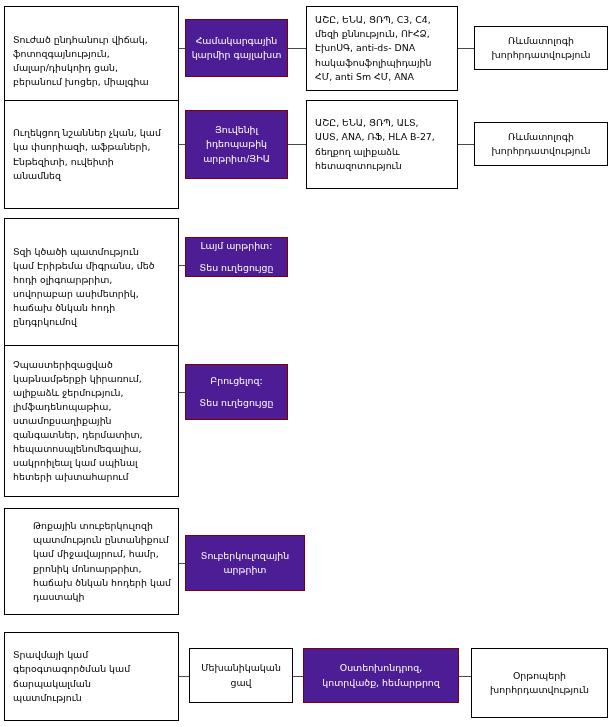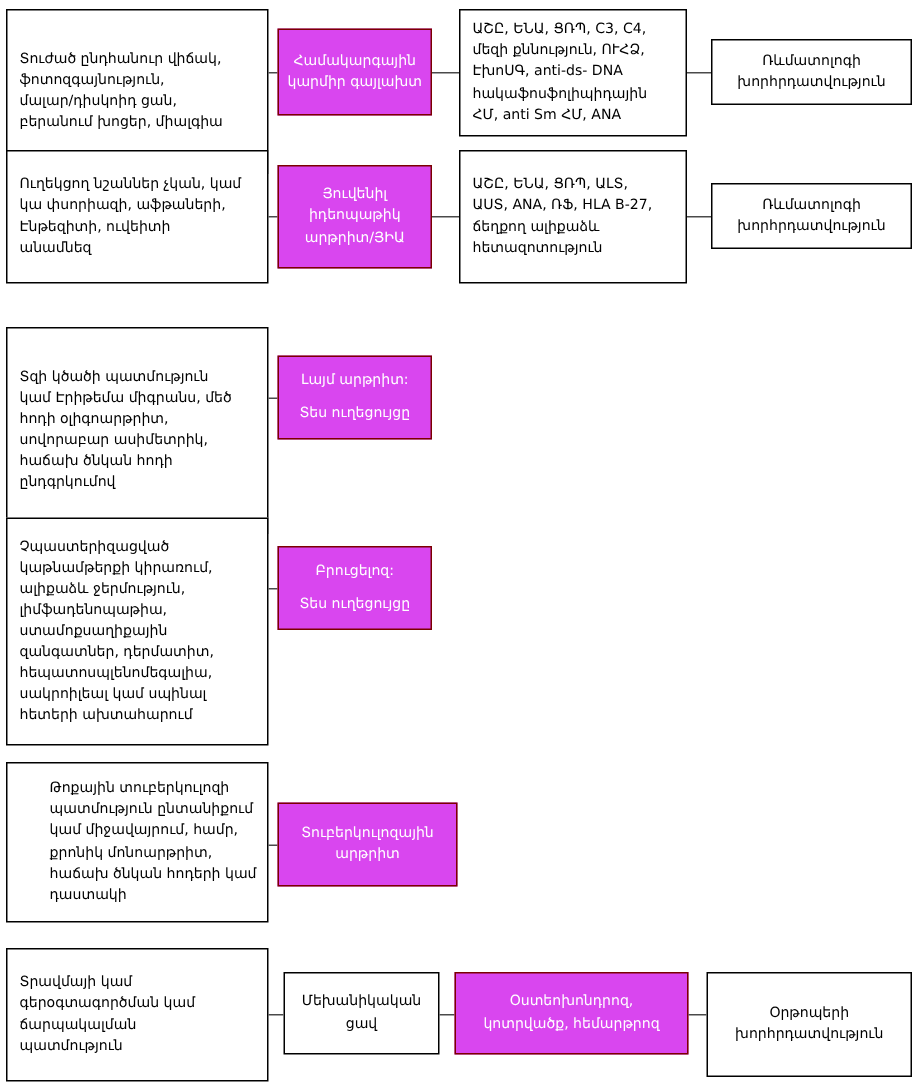--- a/index.html
+++ b/index.html
@@ -42,21 +42,21 @@
   .node.align-left .txt {
     text-align: left;
     padding: 0 7px 0 8px;
   }
   .node.align-center .txt {
     text-align: center;
     padding: 0 5px;
   }
   
   .node.red {
-    background: #d946ef;
+    background: #4c1d95;
     border-color: #7B0000;
     color: #ffffff;
   }
   .node.red .txt {
     text-align: center;
     padding: 0 5px;
   }
   .node.red.spaced {
     line-height: 22px;
   }
@@ -92,21 +92,21 @@
 ԷխոՍԳ, anti-ds- DNA
 հակաֆոսֆոլիպիդային
 ՀՄ, anti Sm ՀՄ, ANA</span>
   </div>
   <div class="conn h" style="left:458px; top:48px; width:16px; height:1px;"></div>
   <div class="node align-center" style="left:474px; top:26px; width:134px; height:44px;">
     <span class="txt">Ռևմատոլոգի
 խորհրդատվություն</span>
   </div>
 
-  <div class="node align-left" style="left:4px; top:100px; width:175px; height:89px;">
+  <div class="node align-left" style="left:4px; top:100px; width:175px; height:109px;">
     <span class="txt">Ուղեկցող նշաններ չկան, կամ
 կա փսորիազի, աֆթաների,
 Էնթեզիտի, ուվեիտի
 անամնեզ</span>
   </div>
   <div class="conn h" style="left:179px; top:144px; width:6px; height:1px;"></div>
   <div class="node red" style="left:185px; top:110px; width:103px; height:69px;">
     <span class="txt">Յուվենիլ
 իդեոպաթիկ
 արթրիտ/ՅԻԱ</span>
@@ -126,21 +126,21 @@
 
   <div class="node align-left" style="left:4px; top:218px; width:175px; height:138px;">
     <span class="txt">Տզի կծածի պատմություն
 կամ Էրիթեմա միգրանս, մեծ
 հոդի օլիգոարթրիտ,
 սովորաբար ասիմետրիկ,
 հաճախ ծնկան հոդի
 ընդգրկումով</span>
   </div>
   <div class="conn h" style="left:179px; top:265px; width:6px; height:1px;"></div>
-  <div class="node red spaced" style="left:185px; top:237px; width:103px; height:56px;">
+  <div class="node red spaced" style="left:185px; top:237px; width:103px; height:40px;">
     <span class="txt">Լայմ արթրիտ:
 Տես ուղեցույցը</span>
   </div>
 
   <div class="node align-left" style="left:4px; top:345px; width:175px; height:152px;">
     <span class="txt">Չպաստերիզացված
 կաթնամթերքի կիրառում,
 ալիքաձև ջերմություն,
 լիմֆադենոպաթիա,
 ստամոքսաղիքային

